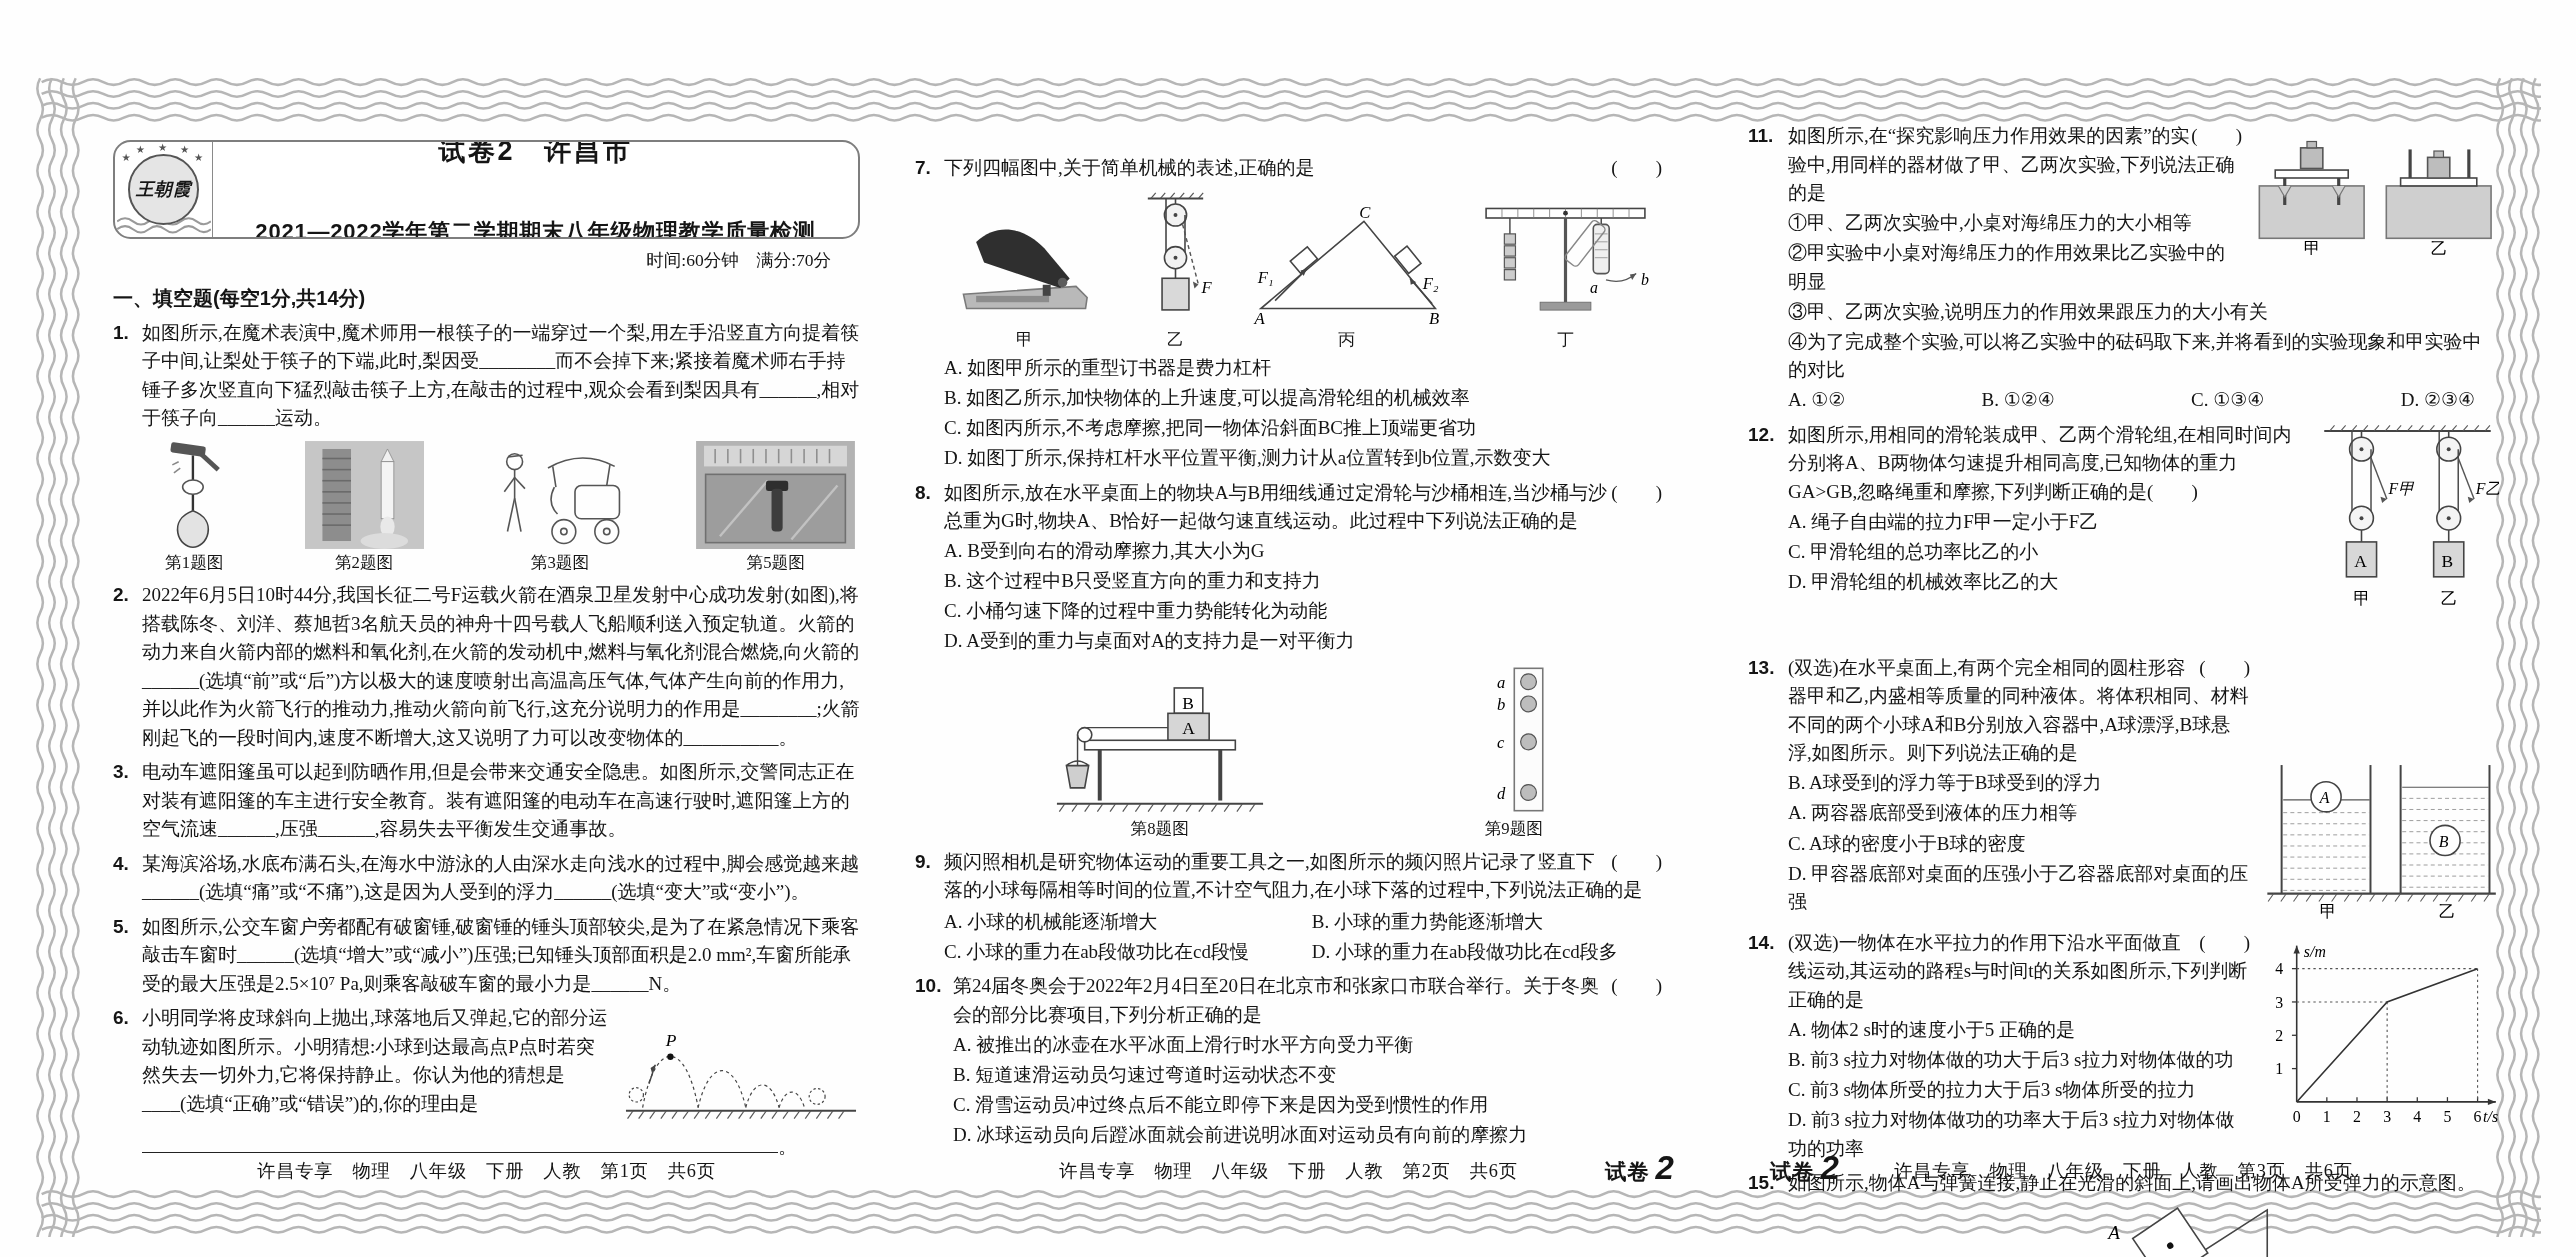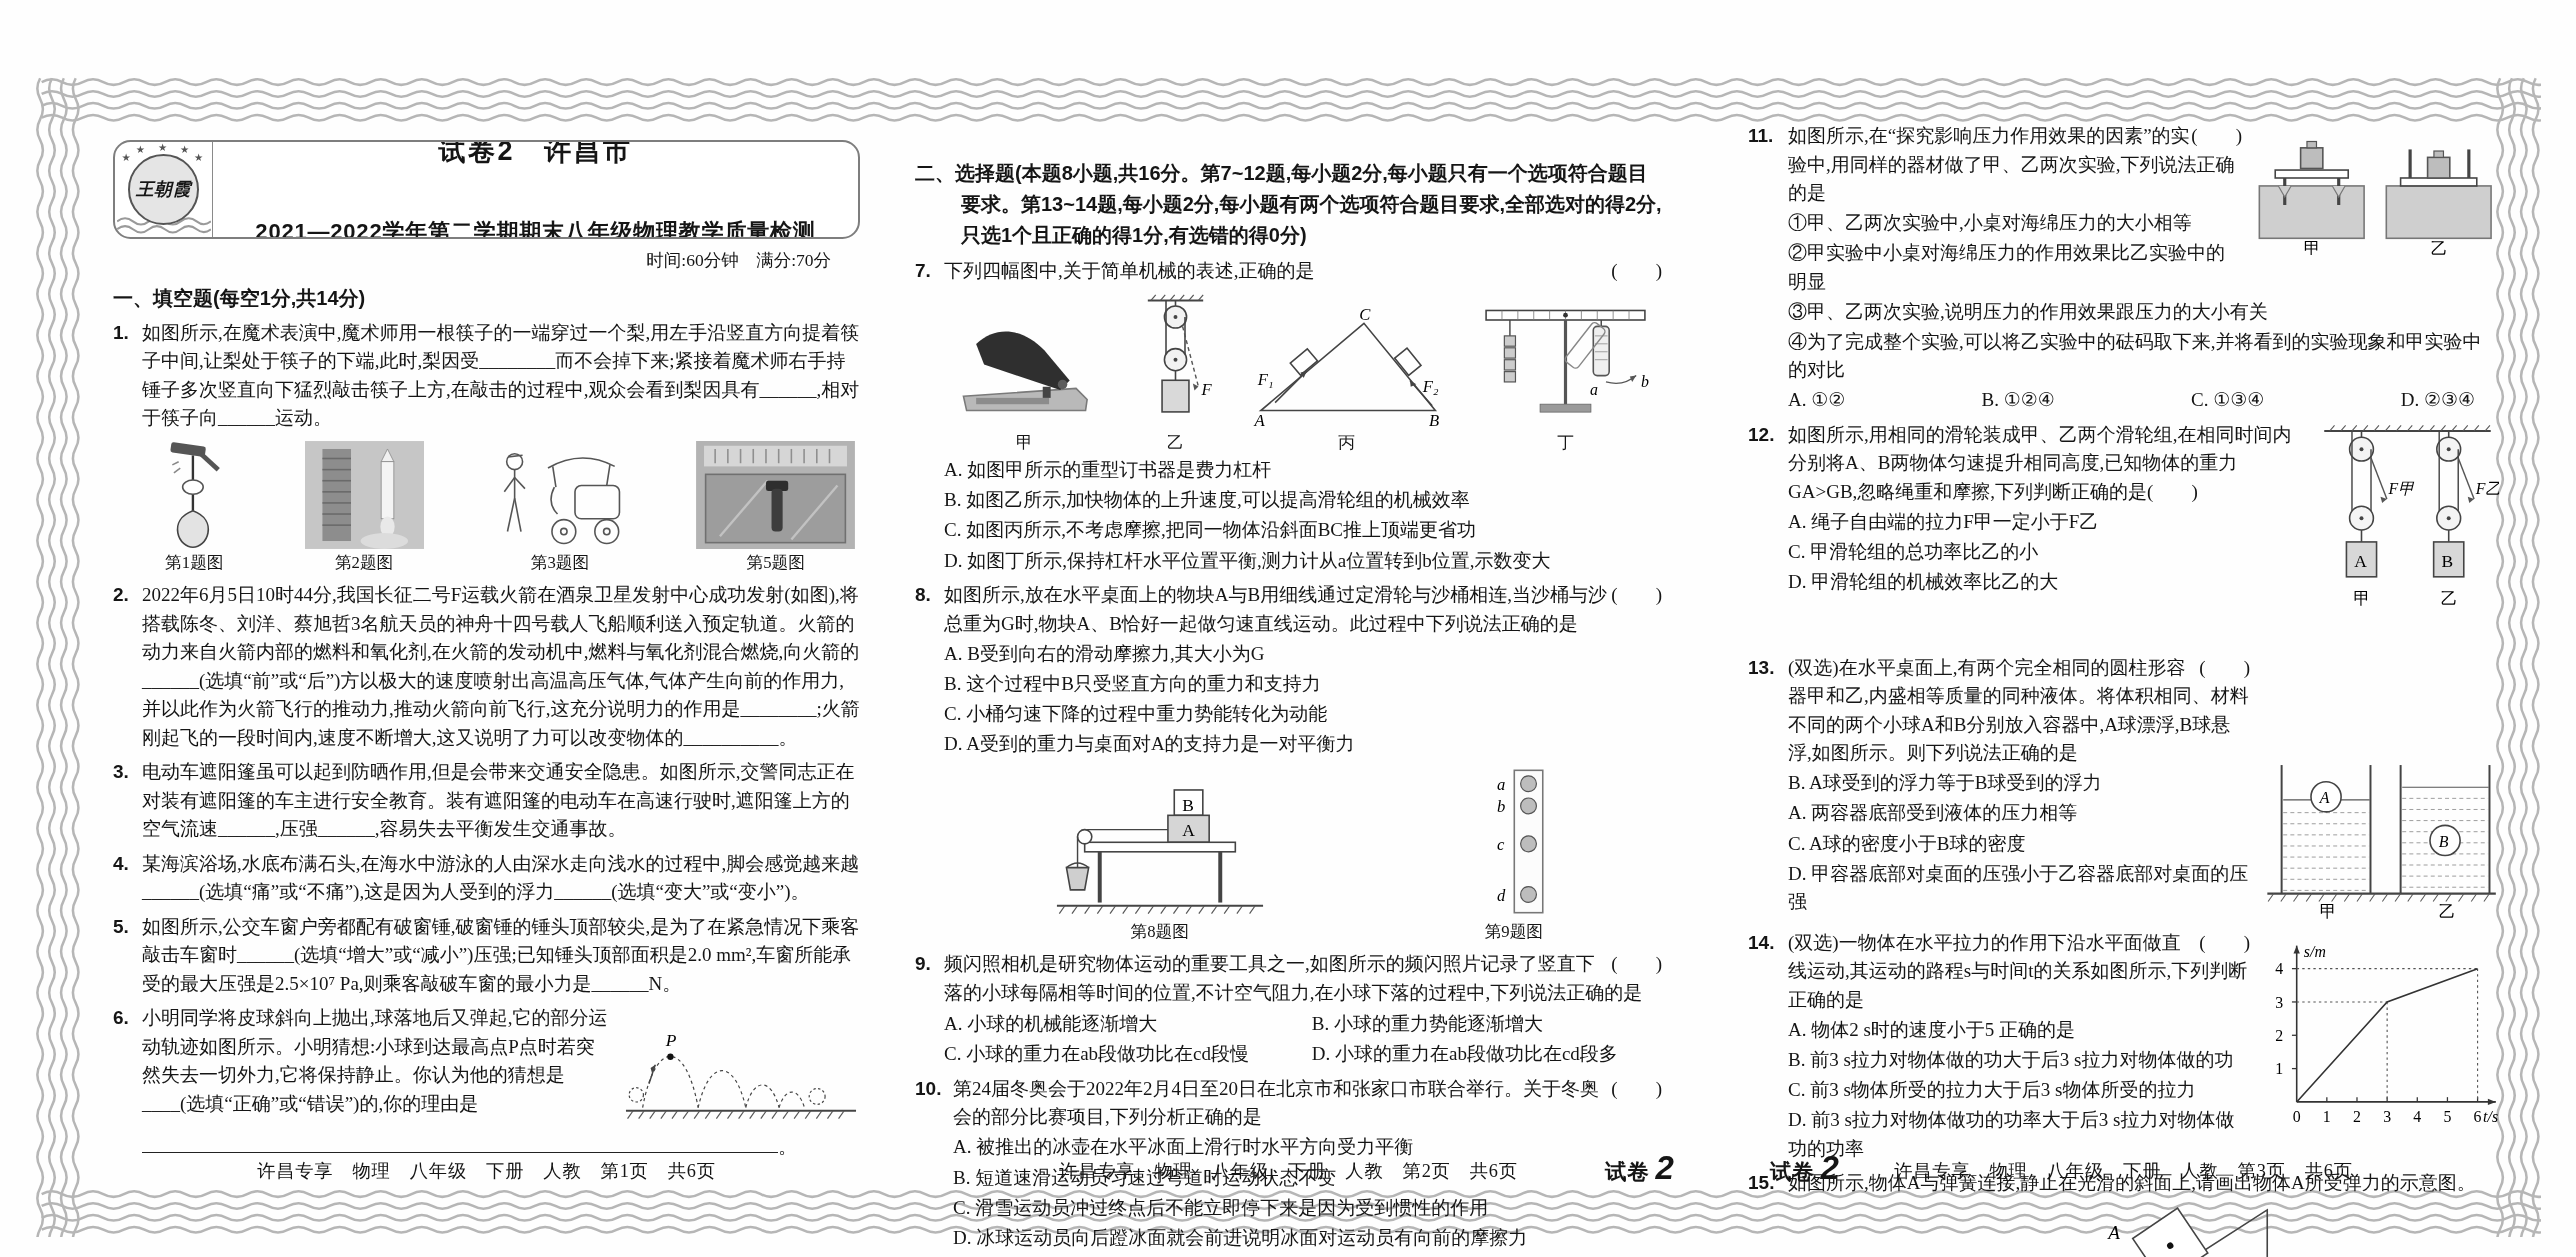--- a/index.html
+++ b/index.html
@@ -265,21 +265,20 @@
   </div>
   <div class="blank-wrap">
     <span class="bl"></span><span>。</span>
   </div>
 </div>
 
 <div class="footer" id="footer1">许昌专享　物理　八年级　下册　人教　第1页　共6页</div>
 
 <div class="col" id="col2">
 
-  <div class="sec hang">二、选择题(本题8小题,共16分。第7~12题,每小题2分,每小题只有一个选项符合题目要求。第13~14题,每小题2分,每小题有两个选项符合题目要求,全部选对的得2分,只选1个且正确的得1分,有选错的得0分)</div>
 
   <div class="q">
     <span class="qnum">7.</span>
     <span class="br">(　　)</span>
     <span>下列四幅图中,关于简单机械的表述,正确的是</span>
     <div class="figrow">
       <div class="fig">
         <svg class="ill" width="151" height="111" viewBox="0 0 190 140">
           <path d="M18 100 L160 90 L174 104 L172 118 L22 118 z" fill="#b9b9b9" stroke="#7a7a7a" stroke-width="2"></path>
           <rect x="34" y="102" width="92" height="8" fill="#8c8c8c"></rect>

